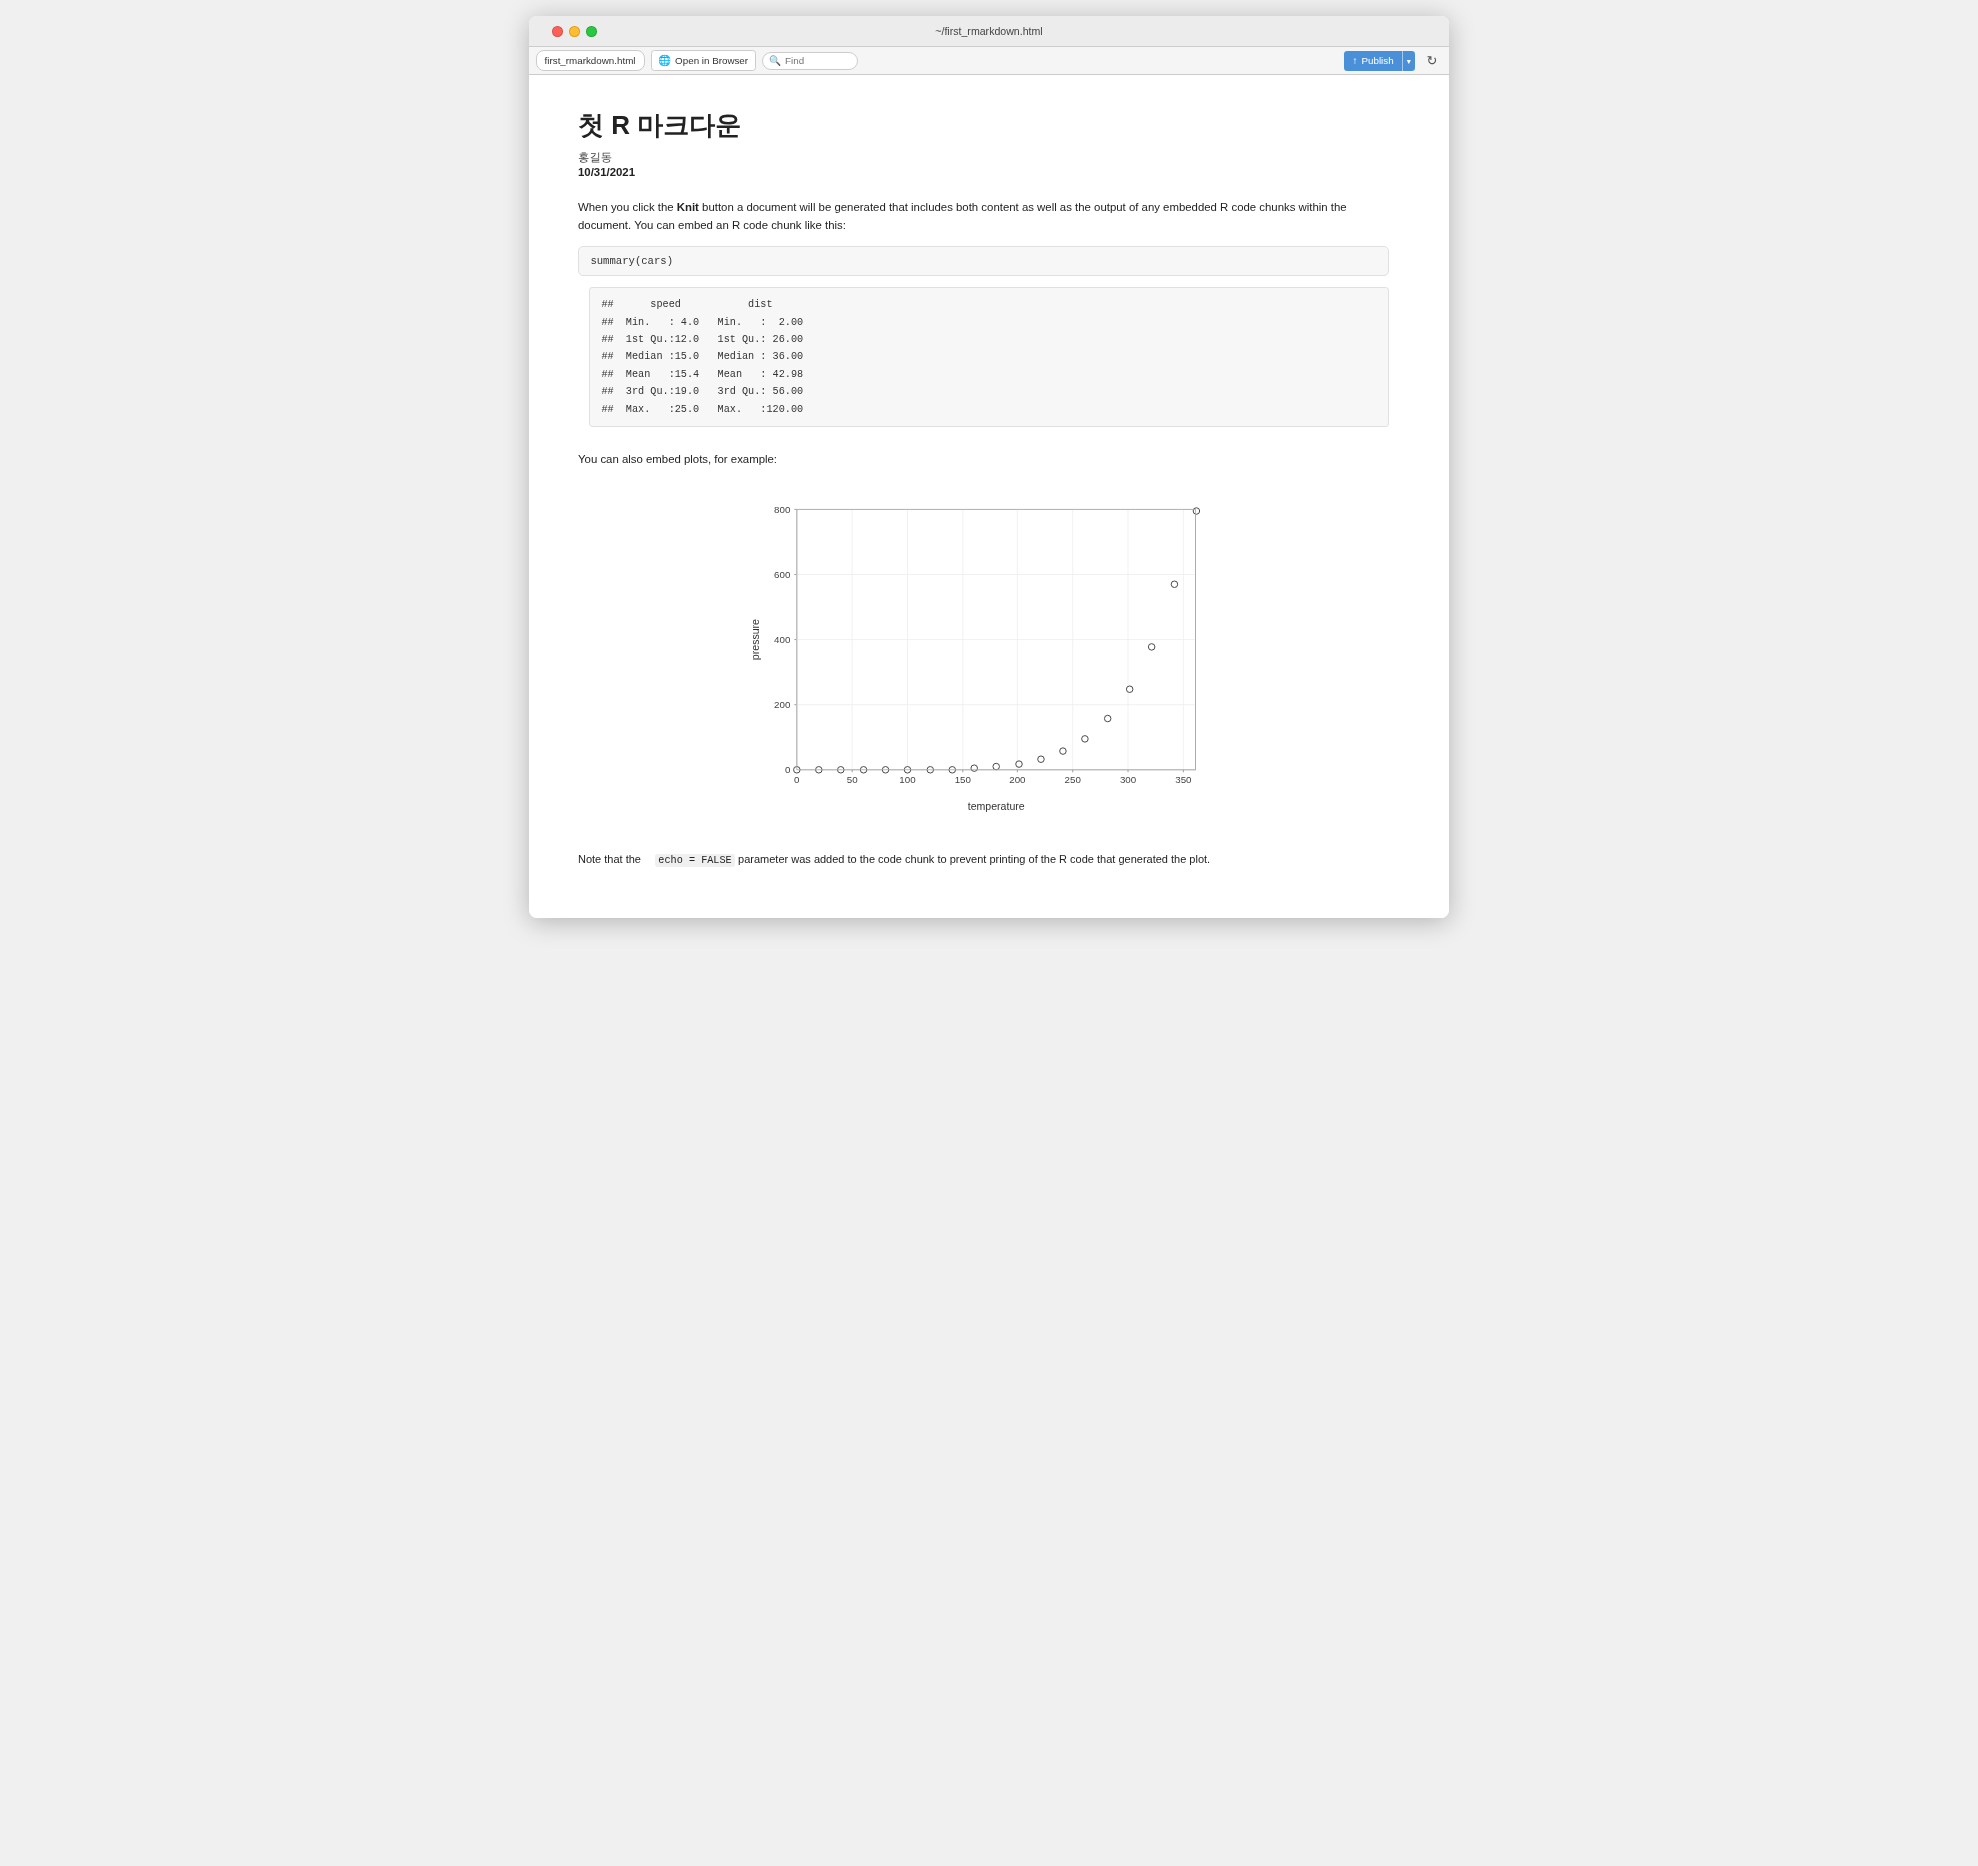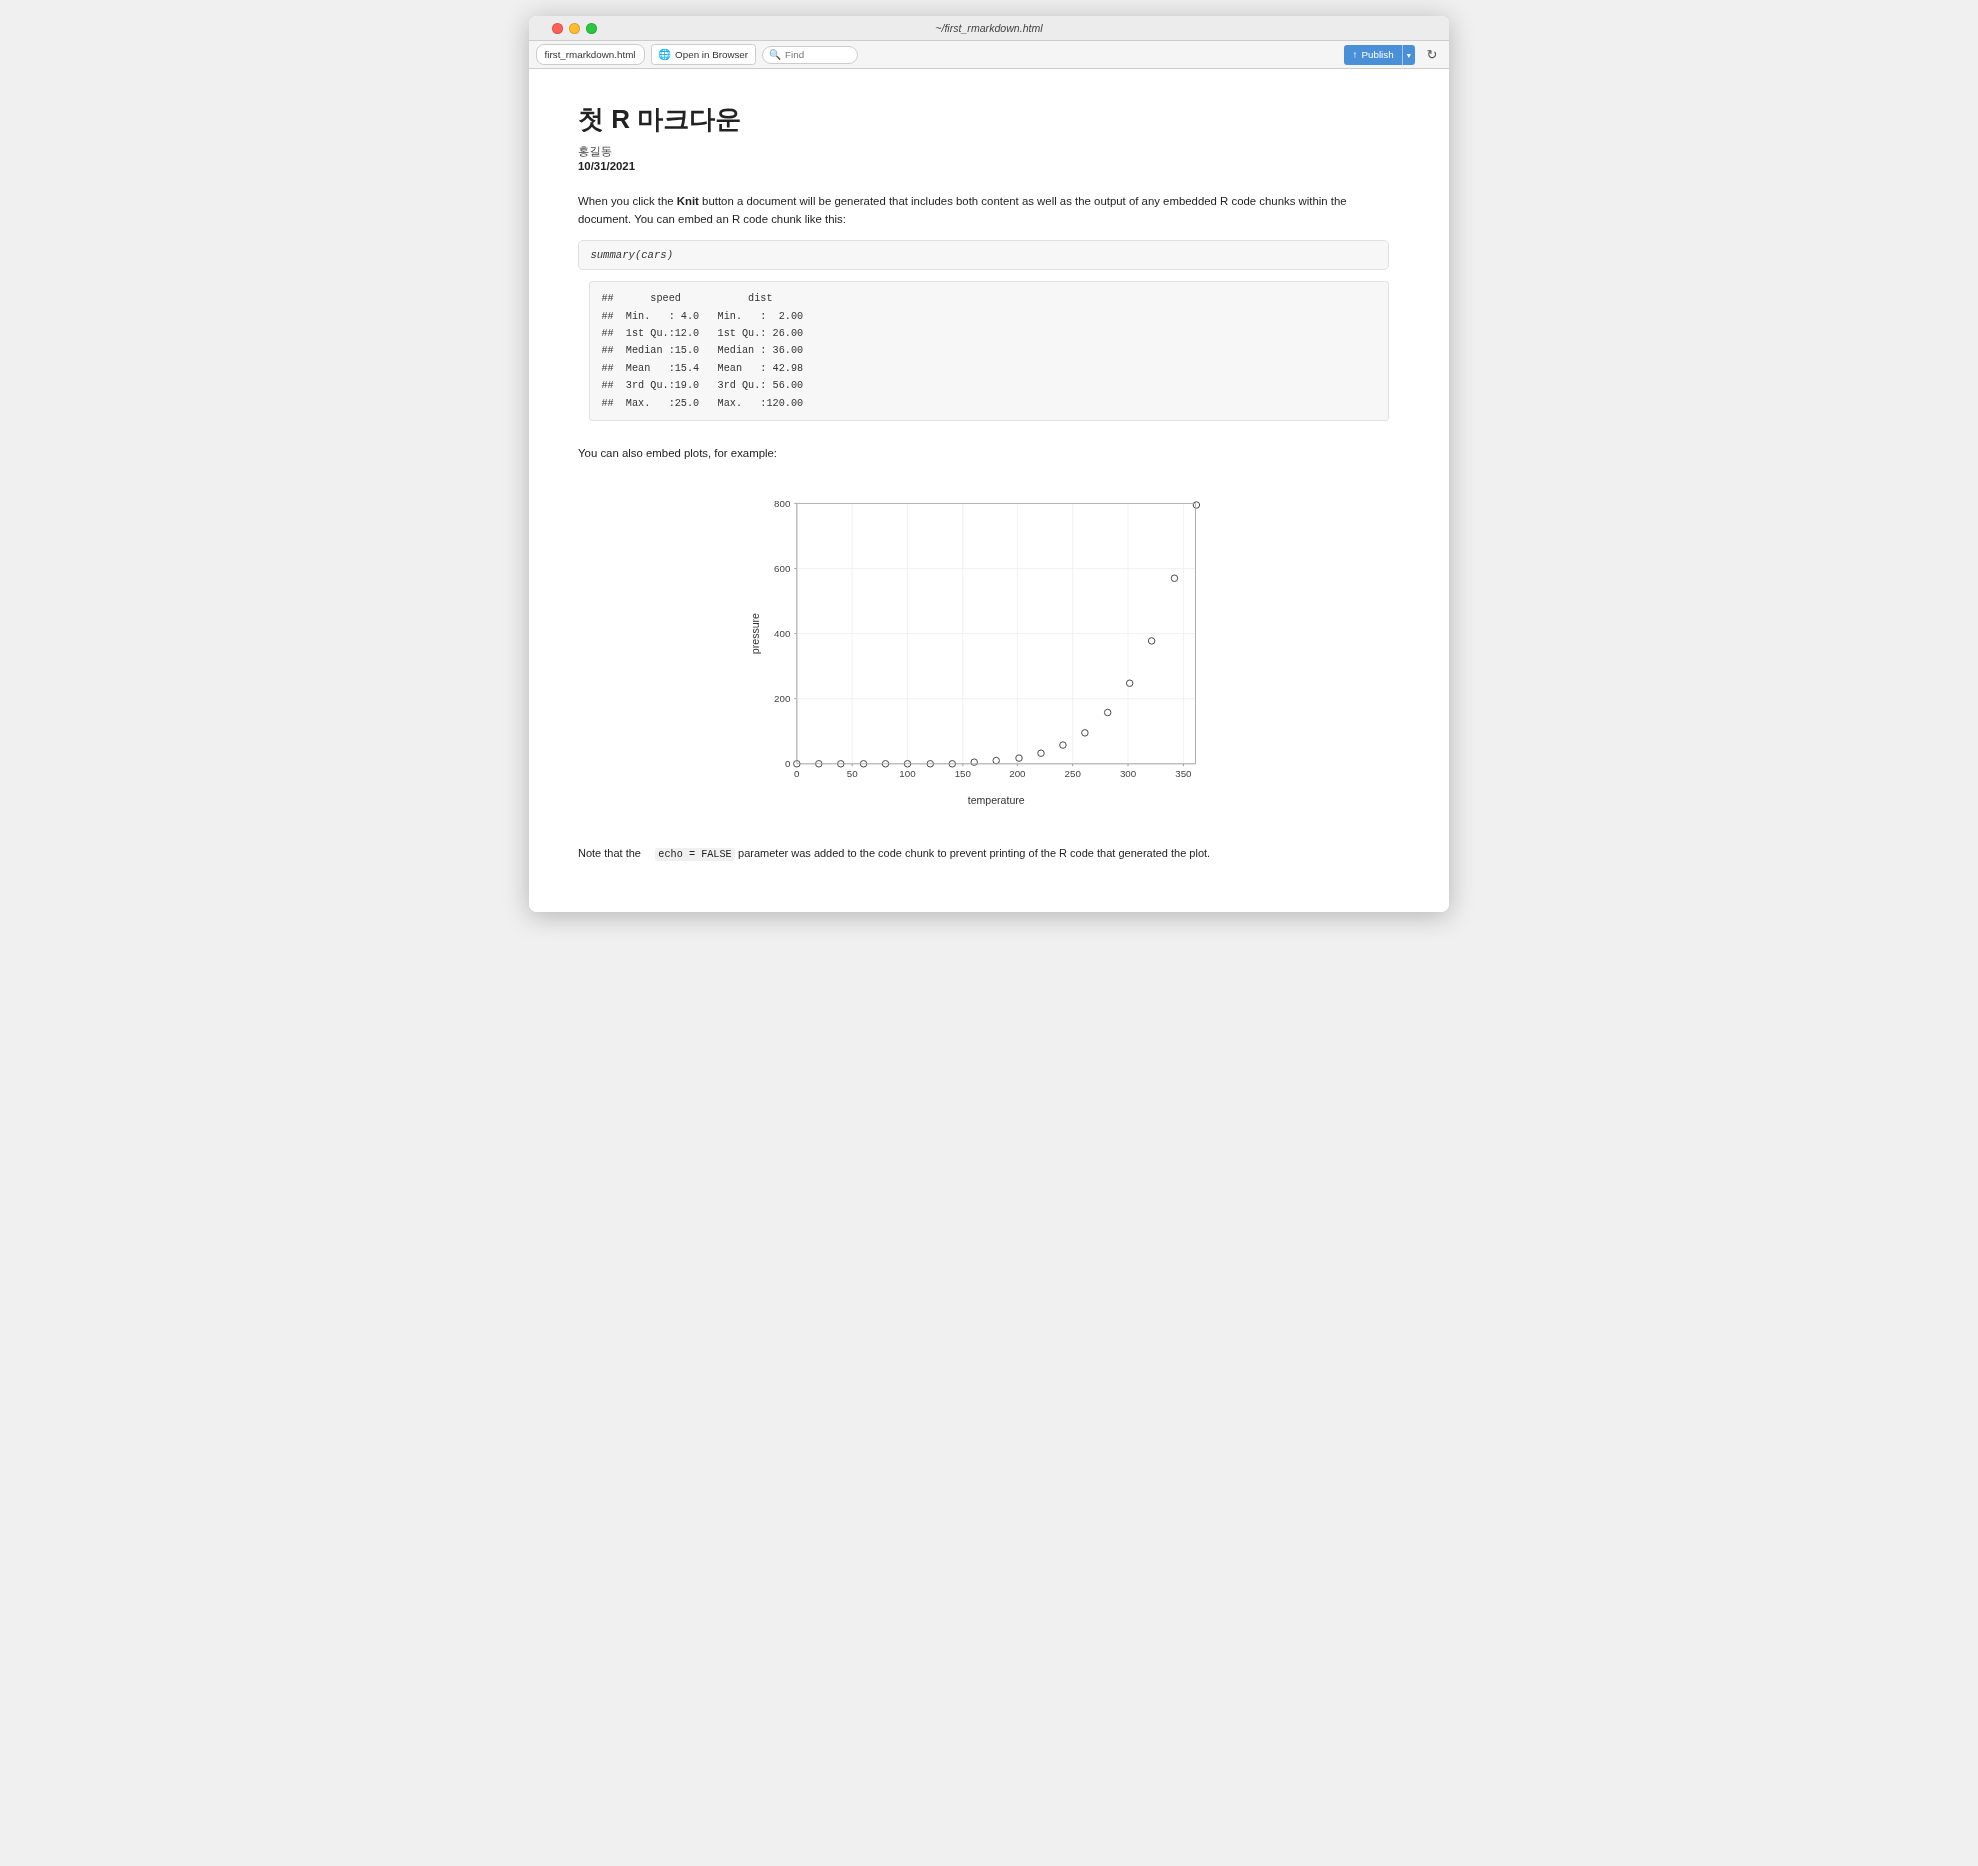--- a/index.html
+++ b/index.html
@@ -21,27 +21,26 @@
       border-radius: 8.1px;
       box-shadow: 0 3.3px 26px rgba(0,0,0,0.25);
       overflow: hidden;
       margin: 16.3px auto;
     }
 
     
     .titlebar {
       background: #ececec;
       border-bottom: 0.8px solid #ccc;
-      height: 25px;
+      height: 31px;
       display: flex;
       align-items: center;
       position: relative;
       padding: 0 23px;
       user-select: none;
-      font-style: italic;
     }
 
     .traffic-lights {
       display: flex;
       gap: 6.5px;
       align-items: center;
     }
 
     .traffic-light {
       width: 10.6px;
@@ -197,21 +196,20 @@
 
     .code-block {
       background: #f7f7f7;
       border: 0.8px solid #e0e0e0;
       border-radius: 5px;
       padding: 8.1px 11.4px;
       font-family: "Courier New", Courier, monospace;
       font-size: 10.6px;
       margin-bottom: 11.4px;
       color: #333;
-      font-style: italic;
     }
 
     .output-block {
       background: #f7f7f7;
       border: 0.8px solid #e0e0e0;
       border-radius: 3.3px;
       padding: 8.1px 11.4px;
       font-family: "Courier New", Courier, monospace;
       font-size: 10.2px;
       margin-bottom: 23px;

